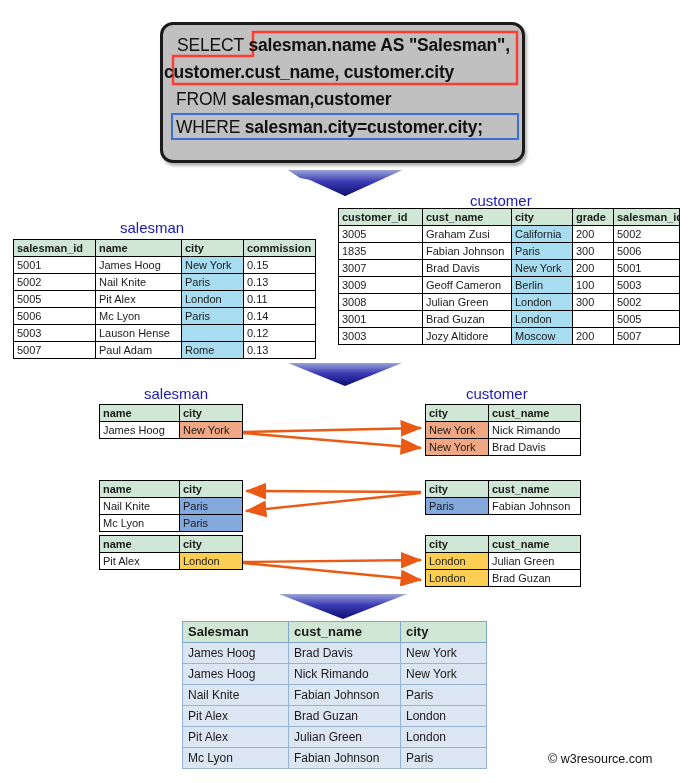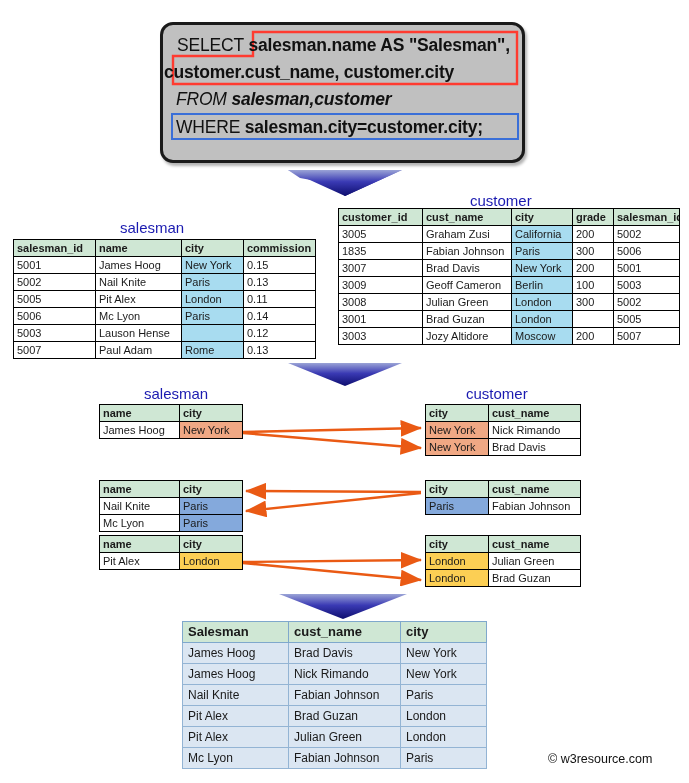--- a/index.html
+++ b/index.html
@@ -34,21 +34,21 @@
   .sql-line {
     position: absolute;
     color: #111;
     font-size: 17.5px;
     letter-spacing: -0.2px;
     white-space: nowrap;
   }
   .sql-kw { font-weight: 400; }
   #sql-l1 { left: 14px; top: 10px; }
   #sql-l2 { left: 1px; top: 37px; font-weight: 700; }
-  #sql-l3 { left: 13px; top: 64px; font-style: italic; }
+  #sql-l3 { left: 13px; top: 64px; }
   #sql-l4 { left: 13px; top: 92px; }
   .sql-l3-rest, .sql-l4-rest, .sql-l1-rest { font-weight: 700; }
 
   
   .hl-red {
     position: absolute;
     left: 8px; top: 5px;
     width: 348px; height: 56px;
     pointer-events: none;
   }

